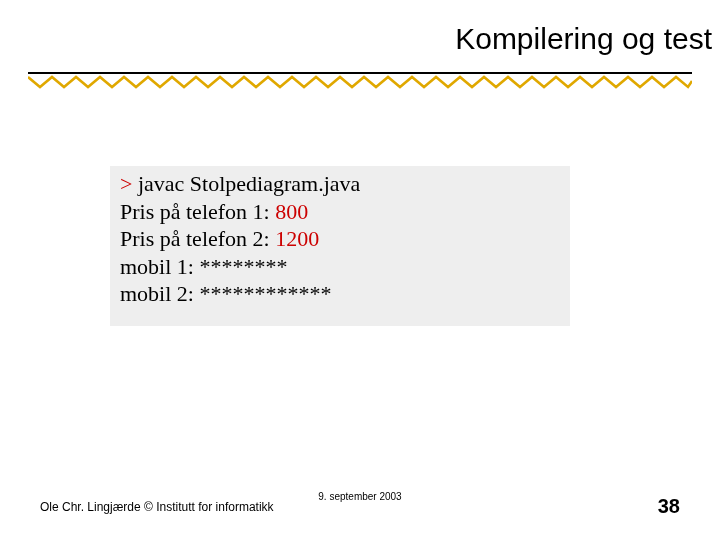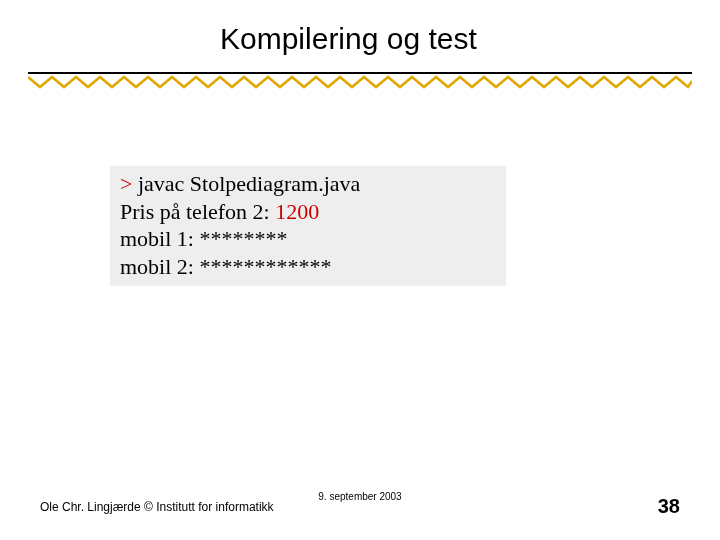--- a/index.html
+++ b/index.html
@@ -13,21 +13,21 @@
       background: #ffffff;
       font-family: Arial, Helvetica, sans-serif;
       position: relative;
       overflow: hidden;
     }
     .title-area {
       position: absolute;
       top: 22px;
       left: 0;
       right: 8px;
-      text-align: left;
+      text-align: right;
     }
     .title {
       font-size: 30px;
       color: #000;
       font-weight: normal;
       padding-left: 220px;
     }
     .divider-container {
       position: absolute;
       top: 72px;
@@ -40,23 +40,23 @@
       margin-bottom: 1px;
     }
     .zigzag {
       height: 14px;
       width: 100%;
     }
     .terminal-box {
       position: absolute;
       top: 166px;
       left: 110px;
-      width: 396px;
+      width: 460px;
       background: #eeeeee;
-      padding: 4px 10px 6px 10px;
+      padding: 4px 10px 18px 10px;
     }
     .terminal-line {
       font-family: "Times New Roman", Times, serif;
       font-size: 22px;
       line-height: 1.25;
       color: #000;
     }
     .prompt {
       color: #cc0000;
     }
@@ -110,20 +110,23 @@
   </svg>
 </div>
 
 <div class="terminal-box">
   <div class="terminal-line">
     <span class="prompt">&gt;</span>
     <span>javac</span>
     <span>Stolpediagram.</span><span>java</span>
   </div>
   <div class="terminal-line">
+    <span>Pris på telefon 1: </span><span class="num-red">800</span>
+  </div>
+  <div class="terminal-line">
     <span>Pris på telefon 2: </span><span class="num-red">1200</span>
   </div>
   <div class="terminal-line">
     <span>mobil 1: </span><span>********</span>
   </div>
   <div class="terminal-line">
     <span>mobil 2: </span><span>************</span>
   </div>
 </div>
 

